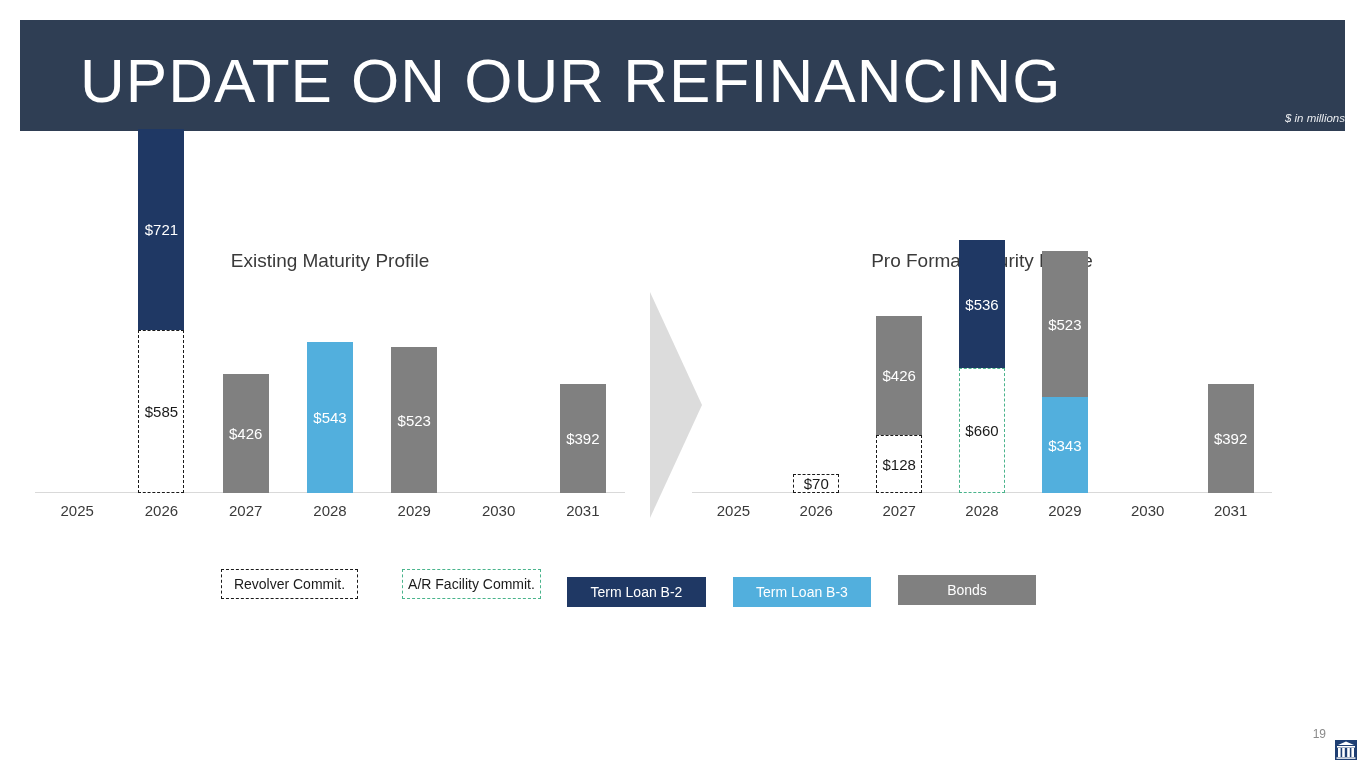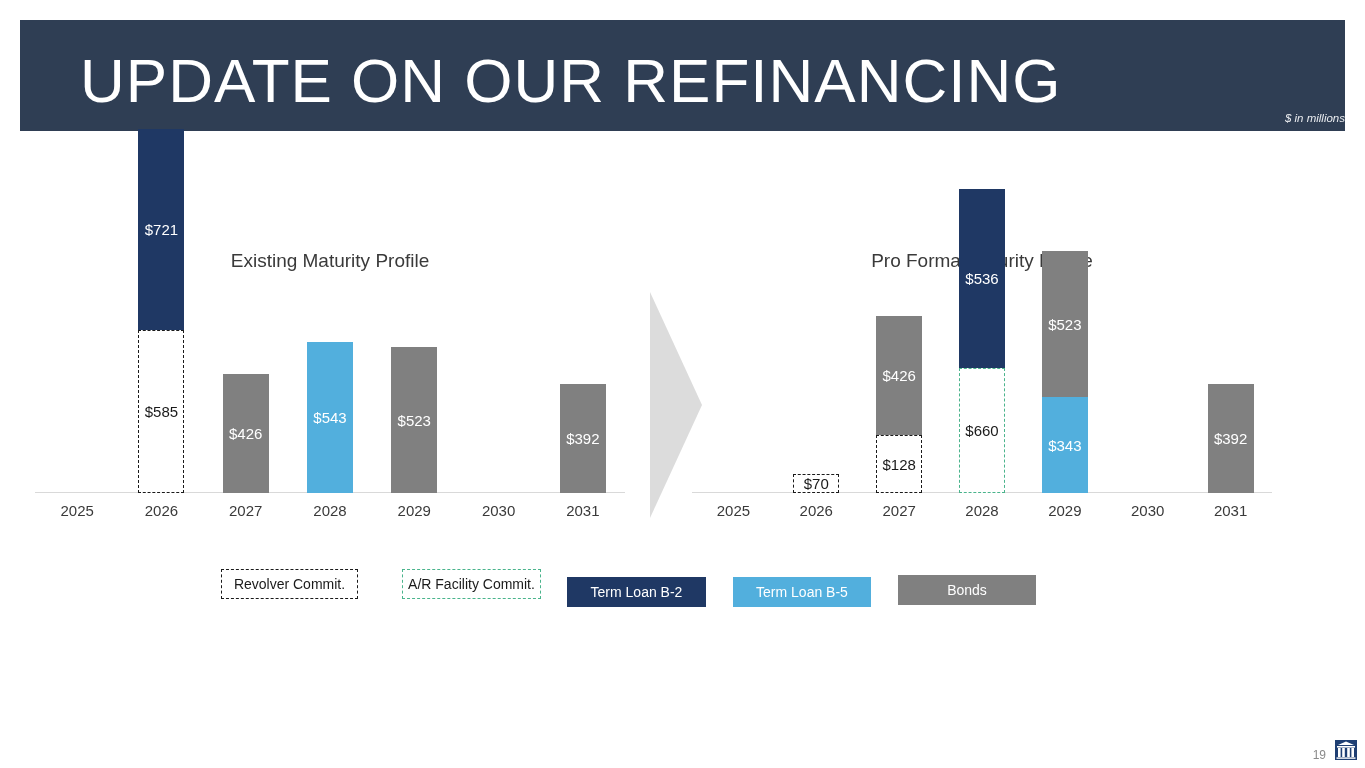--- a/index.html
+++ b/index.html
@@ -74,21 +74,21 @@
     font-size:14px;white-space:nowrap;
   }
   .leg.l-revolver{background:#ffffff;border:1.7px dashed #1a1a1a;color:#1a1a1a;}
   .leg.l-arfac{background:#ffffff;border:1.7px dashed #4ab48c;color:#1a1a1a;}
   .leg.l-tlb2{background:#1f3864;color:#ffffff;}
   .leg.l-tlb3{background:#52afdd;color:#ffffff;}
   .leg.l-bonds{background:#808080;color:#ffffff;}
 
   
   .page-num{
-    position:absolute;right:39px;bottom:6px;
+    position:absolute;right:39px;bottom:27px;
     font-size:12px;color:#8a8a8a;
   }
   .logo{
     position:absolute;right:8px;bottom:8px;width:22px;height:20px;
     background:#1f3f73;
   }
 </style>
 </head>
 <body>
 
@@ -180,21 +180,21 @@
               <span class="seg-label">$426</span>
             </div>
           </div>
           <div class="cat-label">2027</div>
         </div>
         <div class="cat" style="left: 250px;">
           <div class="bar-stack">
             <div class="seg arfac" style="height: 125px;">
               <span class="seg-label">$660</span>
             </div>
-            <div class="seg tlb2" style="height: 179px; justify-content: center;">
+            <div class="seg tlb2" style="height: 128px; justify-content: center;">
               <span class="seg-label">$536</span>
             </div>
           </div>
           <div class="cat-label">2028</div>
         </div>
         <div class="cat" style="left: 332.857px;">
           <div class="bar-stack">
             <div class="seg tlb3" style="height: 96px;">
               <span class="seg-label">$343</span>
             </div>
@@ -222,21 +222,21 @@
       <div class="leg l-revolver" style="left: 221px; width: 137px;">
         <span>Revolver Commit.</span>
       </div>
       <div class="leg l-arfac" style="left: 402px; width: 139px;">
         <span>A/R Facility Commit.</span>
       </div>
       <div class="leg l-tlb2" style="left: 567px; width: 139px; top: 8px;">
         <span>Term Loan B-2</span>
       </div>
       <div class="leg l-tlb3" style="left: 733px; width: 138px; top: 8px;">
-        <span>Term Loan B-5</span>
+        <span>Term Loan B-3</span>
       </div>
       <div class="leg l-bonds" style="left: 898px; width: 138px; top: 6px;">
         <span>Bonds</span>
       </div>
     </div>
 
   <div class="page-num">19</div>
   <div class="logo">
     <svg width="22" height="20" viewBox="0 0 22 20" aria-hidden="true">
       <rect x="0" y="0" width="22" height="20" fill="#1f3f73"></rect>

